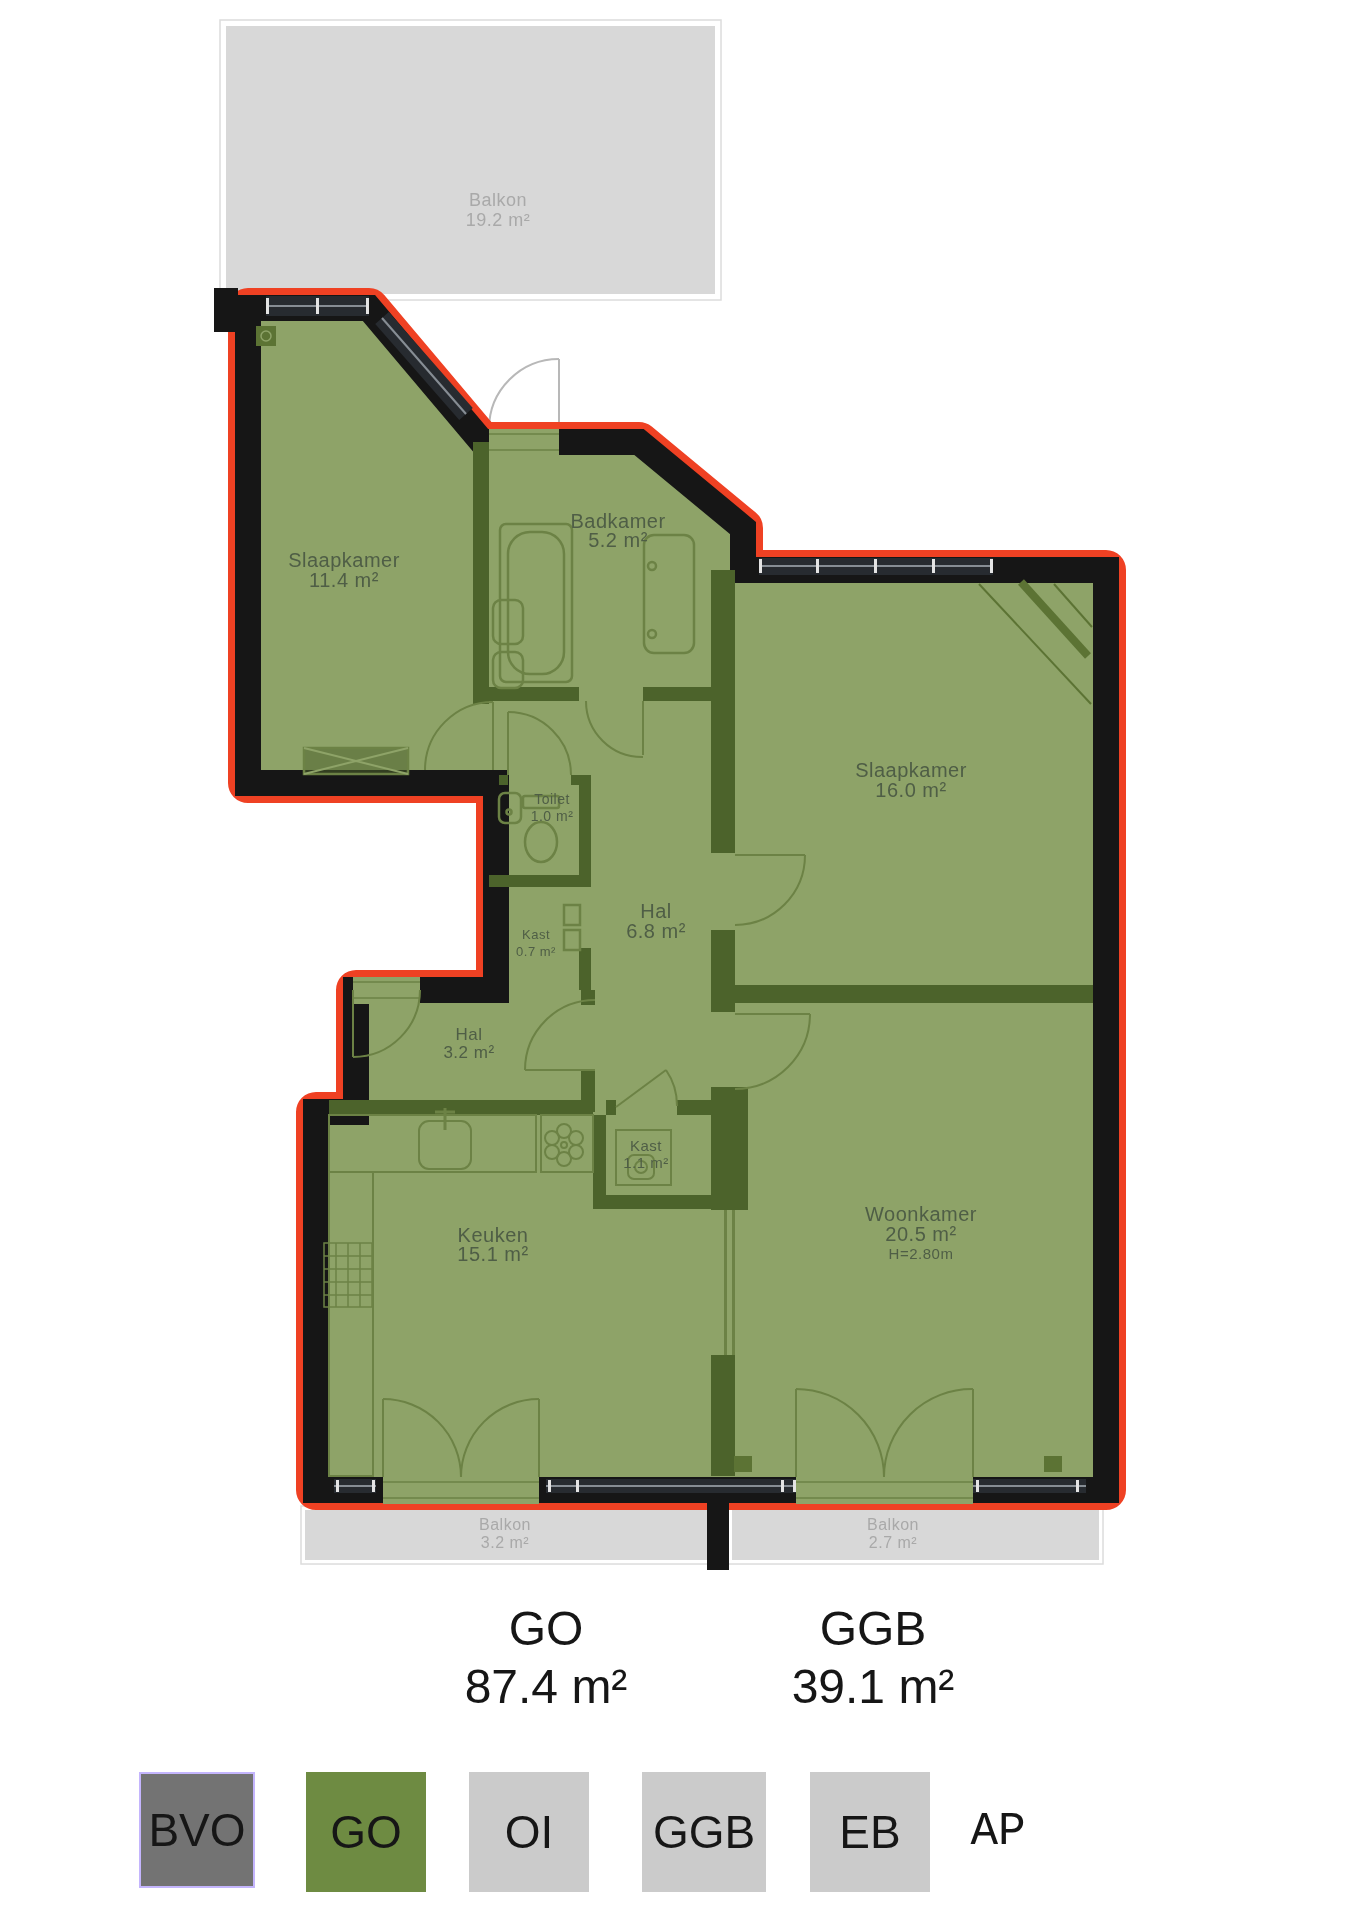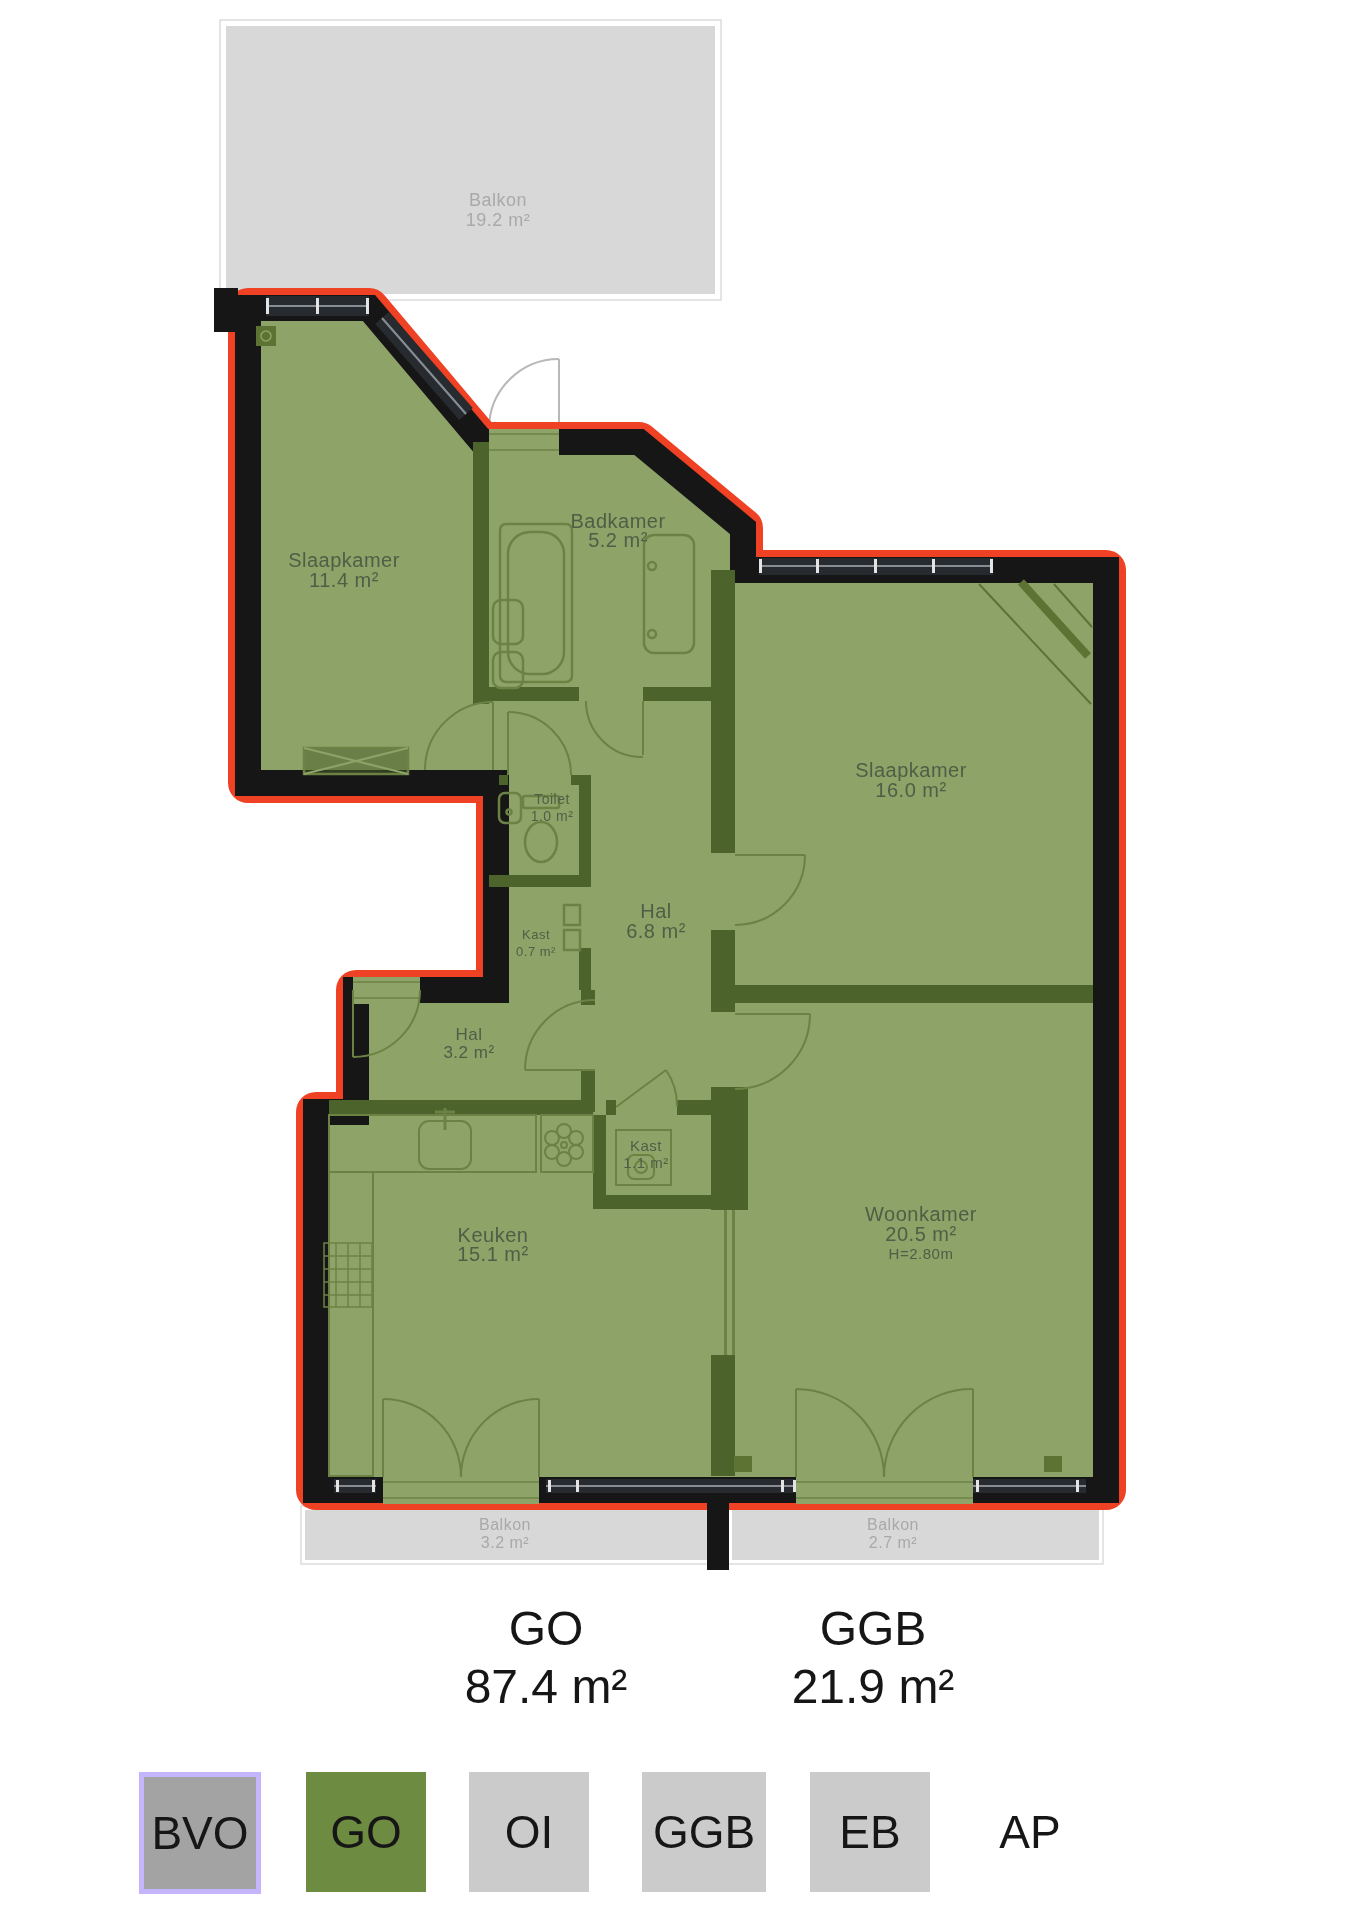--- a/index.html
+++ b/index.html
@@ -10,21 +10,21 @@
   .room-label{fill:#4f5e46;text-anchor:middle;letter-spacing:0.5px;}
   .balcony-label{fill:#a9a9a9;text-anchor:middle;letter-spacing:0.5px;}
   .totals{position:absolute;text-align:center;color:#161616;}
   .totals .line1{font-size:48px;line-height:54px;}
   .totals .line2{font-size:48px;line-height:54px;margin-top:4px;text-align:center;}
   .legend-box{position:absolute;top:1772px;width:120px;height:120px;display:flex;
               align-items:center;justify-content:center;font-size:46px;color:#161616;
               white-space:nowrap;overflow:visible;}
   .legend-gray{background:#cbcbcb;}
   .legend-green{background:#6e8b42;}
-  .legend-bvo{background:#a3a3a3;border:5px solid #c4b5fd;width:112px;height:112px;}
+  .legend-bvo{background:#737373;border:2px solid #c4b5fd;width:112px;height:112px;}
   .legend-plain{background:transparent;}
 </style>
 </head>
 <body>
 
 <div id="stage">
 
 <svg id="plan-svg" width="1358" height="1580" viewBox="0 0 1358 1580">
 
   <g>
@@ -290,35 +290,35 @@
     <text class="balcony-label" x="877" y="1548" font-size="16">2.7 m²</text>
   </g>
 </svg>
 
   <div class="totals" style="left:430px;top:1602px;width:200px;">
     <div class="line1">GO</div>
     <div class="line2">87.4 m²</div>
   </div>
   <div class="totals" style="left:757px;top:1602px;width:200px;">
     <div class="line1">GGB</div>
-    <div class="line2">21.9 m²</div>
+    <div class="line2">39.1 m²</div>
   </div>
 
   <div class="legend-box legend-bvo" style="left:123px;">
       <span>BVO</span>
     </div>
   <div class="legend-box legend-green" style="left:290px;">
       <span>GO</span>
     </div>
   <div class="legend-box legend-gray" style="left:453px;">
       <span>OI</span>
     </div>
   <div class="legend-box legend-gray" style="left:626px;width:124px;">
       <span>GGB</span>
     </div>
   <div class="legend-box legend-gray" style="left:794px;">
       <span>EB</span>
     </div>
-  <div class="legend-box legend-plain" style="left:944px;width:140px;">
+  <div class="legend-box legend-plain" style="left:912px;width:140px;font-family:Liberation Mono, monospace;">
       <span>AP</span>
     </div>
 
 </div>
 
 </body></html>

